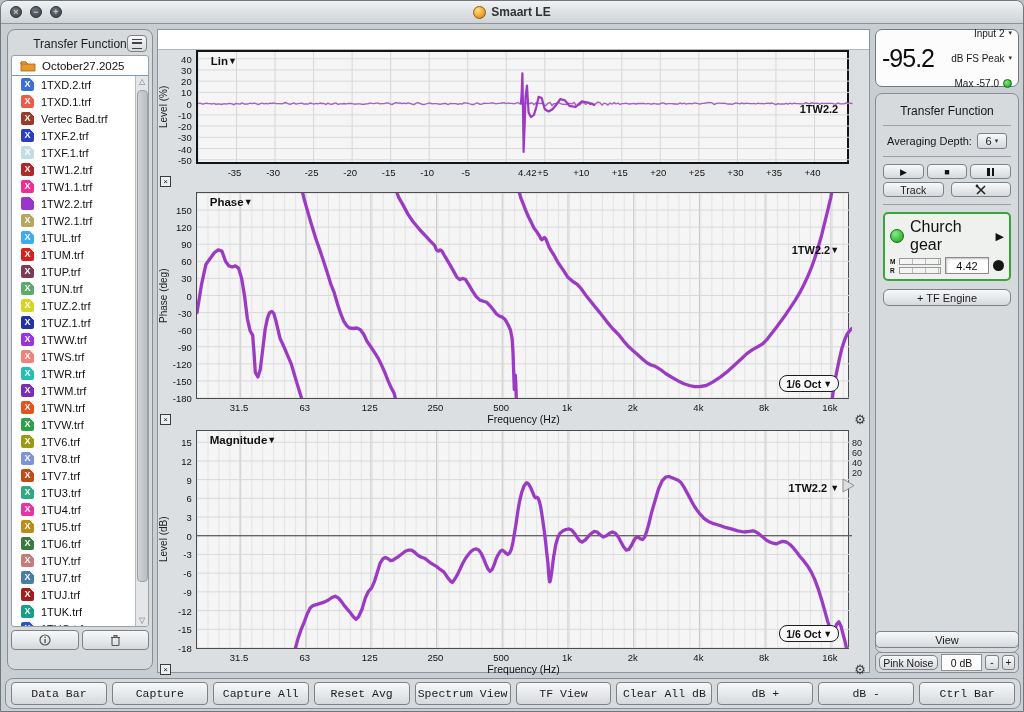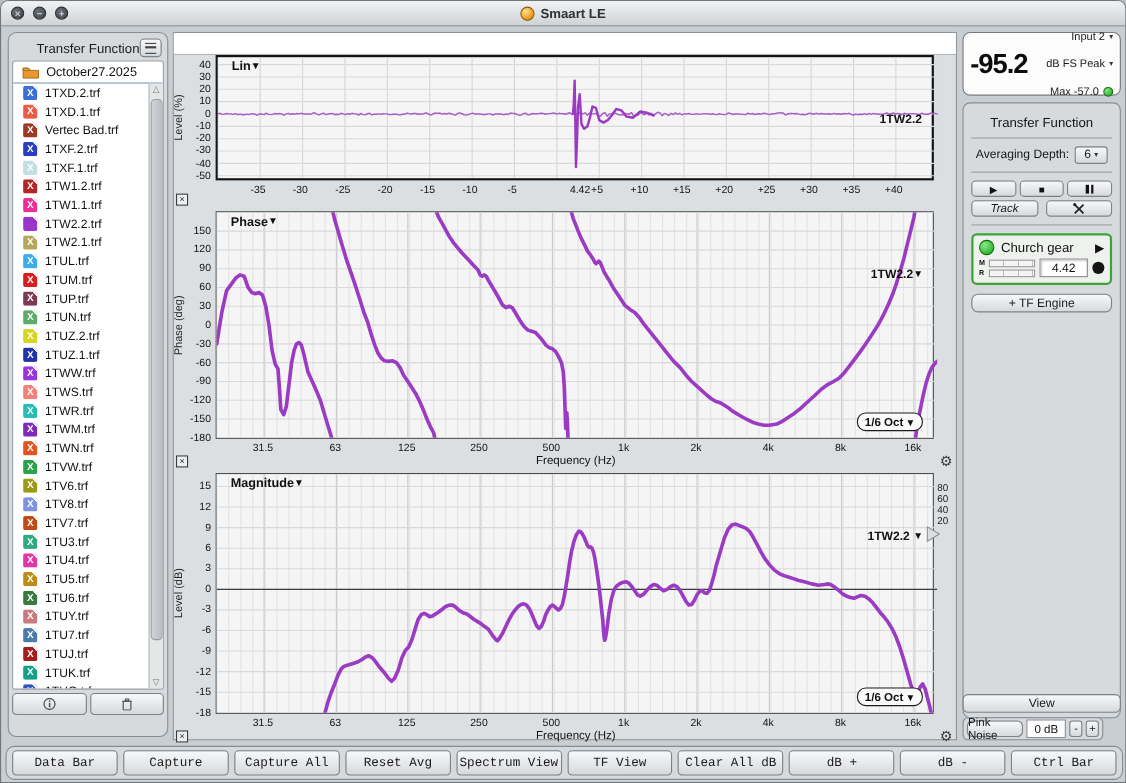--- a/index.html
+++ b/index.html
@@ -66,54 +66,54 @@
   .fr-axis{height:29px;}
   .xtick{position:absolute;top:3px;font-size:9.5px;color:#111;transform:translateX(-50%);white-space:nowrap;}
   .xlabel{position:absolute;top:14px;left:38px;width:655px;text-align:center;font-size:10.5px;color:#111;}
   .closebox{position:absolute;left:2px;bottom:3px;width:11px;height:11px;border:1px solid #3c3c3c;background:#eceeef;
     font-size:8px;line-height:9px;text-align:center;color:#222;box-sizing:border-box;}
   .gearbtn{position:absolute;right:3px;bottom:1px;font-size:13px;color:#3a3a3a;line-height:14px;}
   
   .rightcol{position:absolute;left:874px;top:28px;width:144px;height:644px;}
   .meterbox{position:absolute;left:0;top:0;width:144px;height:58px;background:#fcfcfc;border:1px solid #74797e;border-radius:7px;
     box-sizing:border-box;display:flex;align-items:center;padding:4px 6px;}
-  .meter-val{font-size:25px;font-weight:bold;color:#0c0c0c;letter-spacing:-1px;}
+  .meter-val{font-size:25px;font-weight:normal;color:#0c0c0c;letter-spacing:-1px;}
   .meter-side{flex:1;display:flex;flex-direction:column;align-items:flex-end;gap:14px;font-size:10px;color:#1a1a1a;}
   .meter-line{display:flex;align-items:center;gap:4px;}
   .drop-arr{font-size:7px;color:#333;}
   .greendot{width:9px;height:9px;border-radius:50%;background:radial-gradient(circle at 35% 30%,#7fe87f,#17a017);border:1px solid #0d6e0d;box-sizing:border-box;}
   .tfpanel{position:absolute;left:0;top:64px;width:144px;height:560px;background:#d6dadd;border:1px solid #878d92;border-radius:7px;
     box-sizing:border-box;padding:6px 7px;}
   .tf-title{text-align:center;font-size:12px;color:#161616;margin-top:4px;}
   .tfpanel hr{border:none;border-top:1px solid #9aa0a4;margin:7px 0;}
   .avg-row{display:flex;align-items:center;justify-content:center;gap:5px;font-size:11px;color:#161616;}
   .avg-dd{width:30px;height:16px;border-radius:3px;gap:3px;font-size:11px;}
   .transport{display:flex;gap:3px;margin:2px 0 3px 0;}
   .transport .btn{flex:1;height:15px;font-size:9px;color:#111;}
   .pausebars{display:flex;gap:2px;}
   .pausebars i{display:block;width:2.5px;height:8px;background:#111;}
-  .row2{display:flex;gap:7px;font-style:italic;}
+  .row2{display:flex;gap:7px;}
   .row2 .btn{flex:1;height:15px;font-size:10.5px;}
   .enginebox{border:2px solid #3aa43a;border-radius:5px;background:#eef1ee;padding:4px 5px 5px 5px;margin-top:2px;}
   .eng-top{display:flex;align-items:center;gap:6px;}
   .ball{width:14px;height:14px;border-radius:50%;background:radial-gradient(circle at 35% 30%,#86ec86,#16a016);border:1px solid #0d6e0d;box-sizing:border-box;}
-  .eng-name{flex:1;font-size:12px;color:#111;}
+  .eng-name{flex:1;font-size:16px;color:#111;}
   .eng-play{font-size:11px;color:#111;}
   .eng-bot{display:flex;align-items:center;gap:4px;margin-top:3px;}
   .mr{display:flex;flex-direction:column;gap:2px;flex:1;}
   .mr-line{display:flex;align-items:center;gap:3px;}
   .mr-line b{font-size:6.5px;color:#111;width:6px;}
   .meterbar{flex:1;height:5px;background:#f4f4f4;border:1px solid #999;
     background-image:repeating-linear-gradient(90deg,transparent 0 12px,#bbb 12px 13px);}
   .delaybox{width:42px;height:15px;background:#fff;border:1px solid #8a8a8a;box-shadow:inset 1px 1px 2px rgba(0,0,0,.25);
     font-size:11px;color:#111;display:flex;align-items:center;justify-content:center;}
   .recdot{width:11px;height:11px;border-radius:50%;background:#151515;}
   .tfengine{height:17px;font-size:11px;margin-top:8px;border-radius:6px;}
   .viewbtn{position:absolute;left:0;top:602px;width:144px;height:17px;font-size:11px;border-radius:5px;}
-  .noisepanel{position:absolute;left:0;top:623px;width:128px;height:21px;background:#d6dadd;border:1px solid #878d92;border-radius:5px;
+  .noisepanel{position:absolute;left:0;top:623px;width:144px;height:21px;background:#d6dadd;border:1px solid #878d92;border-radius:5px;
     box-sizing:border-box;display:flex;align-items:center;gap:3px;padding:0 3px;}
   .pinkbtn{width:62px;height:15px;font-size:10.5px;border-radius:5px;}
   .gaindisp{width:42px;height:15px;background:#fdfdfd;border:1px solid #8a9094;font-size:10.5px;color:#111;
     display:flex;align-items:center;justify-content:center;}
   .mini{width:14px;height:15px;font-size:10px;border-radius:3px;}
   
   .toolbar{position:absolute;left:4px;top:677px;width:1016px;height:31px;background:#d6dadd;border:1px solid #878d92;
     border-radius:8px;box-sizing:border-box;display:flex;align-items:center;gap:5px;padding:0 5px;}
   .toolbar .btn{flex:1;height:23px;font-size:11.5px;border-radius:4px;font-family:Liberation Mono, monospace;}
 </style>

